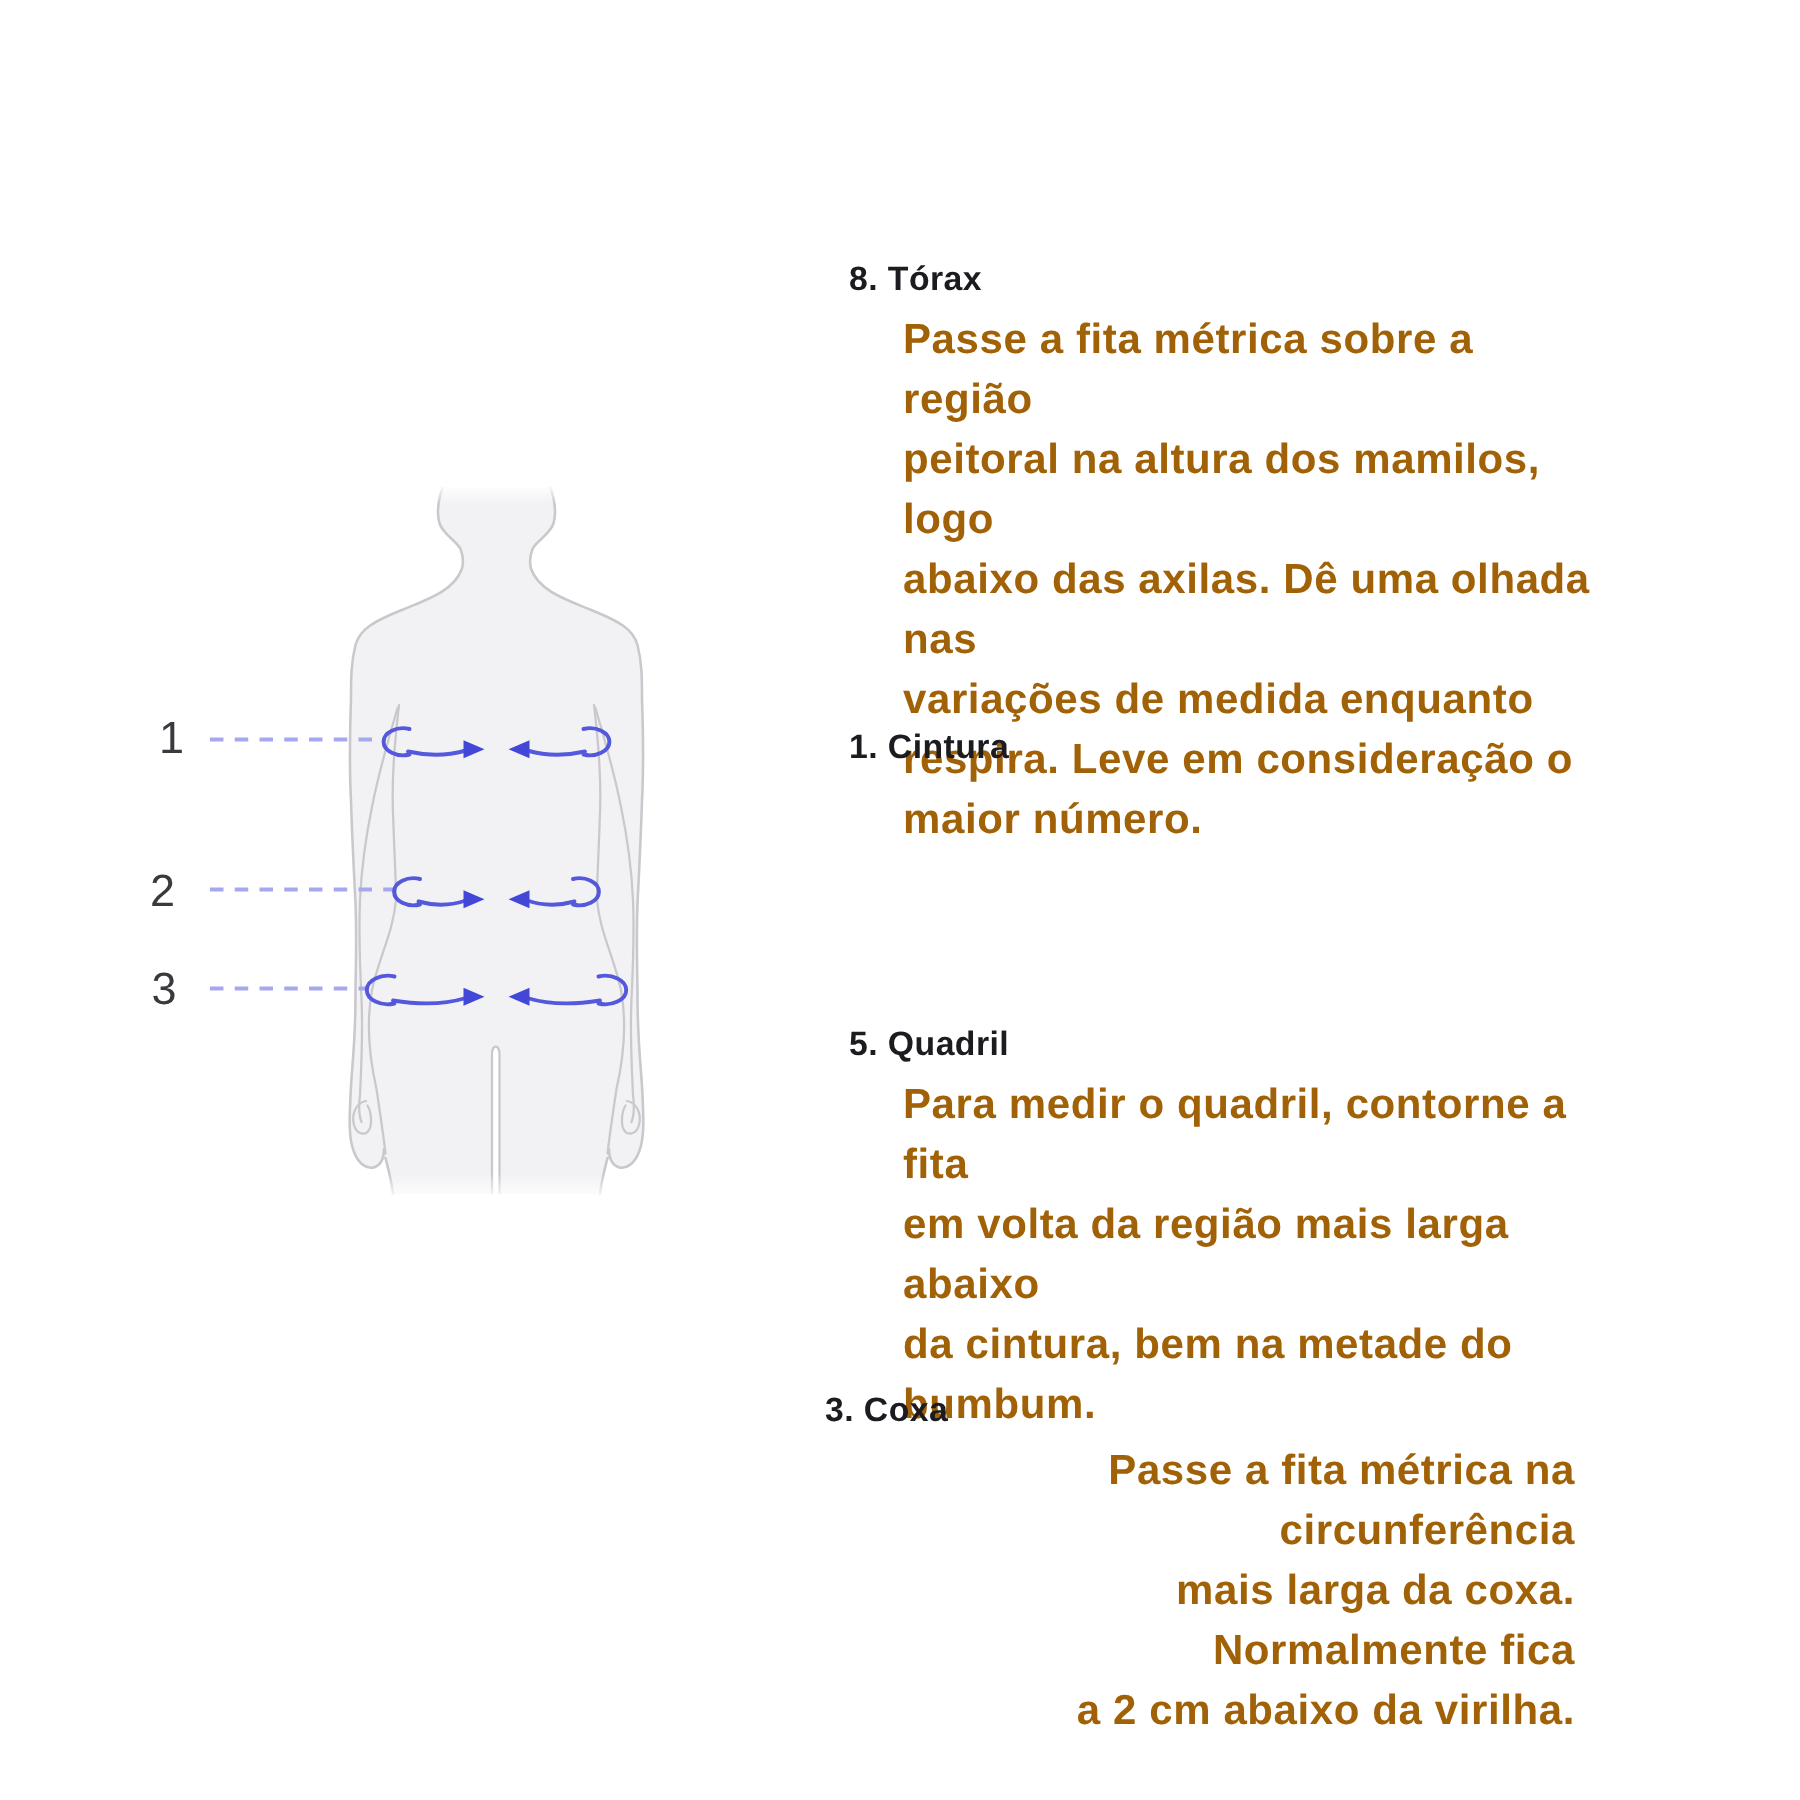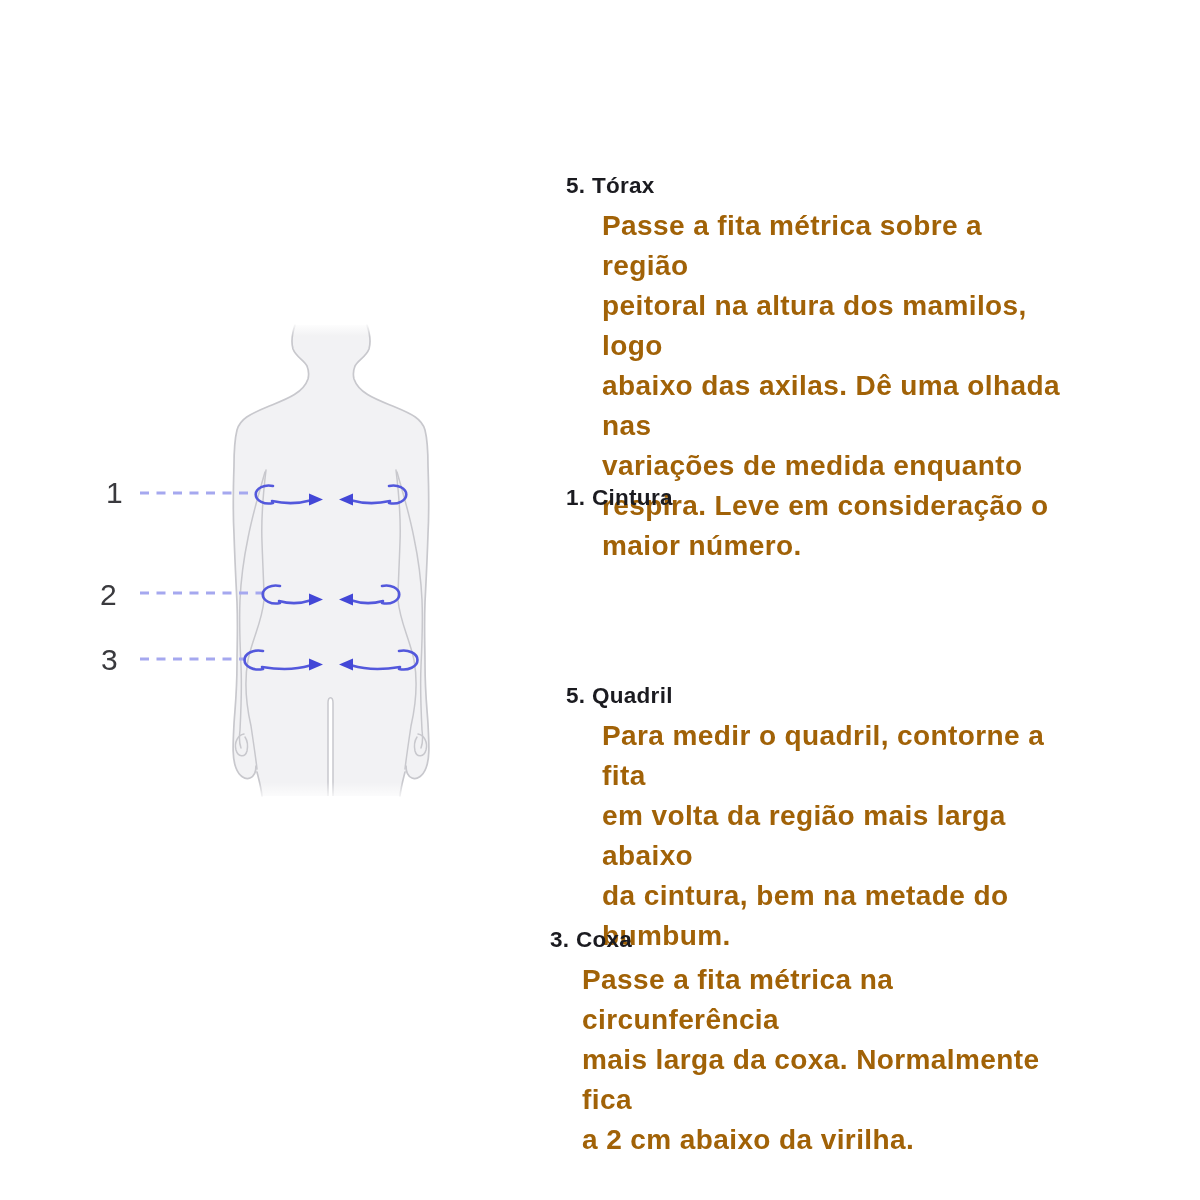--- a/index.html
+++ b/index.html
@@ -44,21 +44,21 @@
     line-height:40px;
     font-weight:700;
     color:#a16207;
     letter-spacing:0.4px;
     white-space:pre-line;
   }
   .sec.s1{left:566px;top:166px;}
   .sec.s2{left:566px;top:478px;}
   .sec.s3{left:566px;top:676px;}
   .sec.s4{left:550px;top:920px;}
-  .sec.s4 p{margin-left:32px;}
+  .sec.s4 p{margin-left:48px;text-align:right;}
 </style>
 </head>
 <body>
 
 <div class="stage">
 
   <svg class="diagram-svg" viewBox="0 0 390 520" aria-hidden="true">
     <defs>
       <linearGradient id="fadeBottom" x1="0" y1="0" x2="0" y2="1">
         <stop offset="0" stop-color="#ffffff" stop-opacity="0"></stop>
@@ -142,21 +142,21 @@
       <polygon fill="#4347d7" points="263,368.5 249,374.5 263,380.5"></polygon>
       <path fill="none" stroke="#5358dc" stroke-width="2.6" stroke-linecap="round" d="M 309,361 A 14 9.5 0 1 1 309,379"></path>
     </g>
   </svg>
 
   <div class="marker m1">1</div>
   <div class="marker m2">2</div>
   <div class="marker m3">3</div>
 
   <section class="sec s1">
-    <h3>5. Tórax</h3>
+    <h3>8. Tórax</h3>
     <p>Passe a fita métrica sobre a região
 peitoral na altura dos mamilos, logo
 abaixo das axilas. Dê uma olhada nas
 variações de medida enquanto
 respira. Leve em consideração o
 maior número.</p>
   </section>
 
   <section class="sec s2">
     <h3>1. Cintura</h3>

